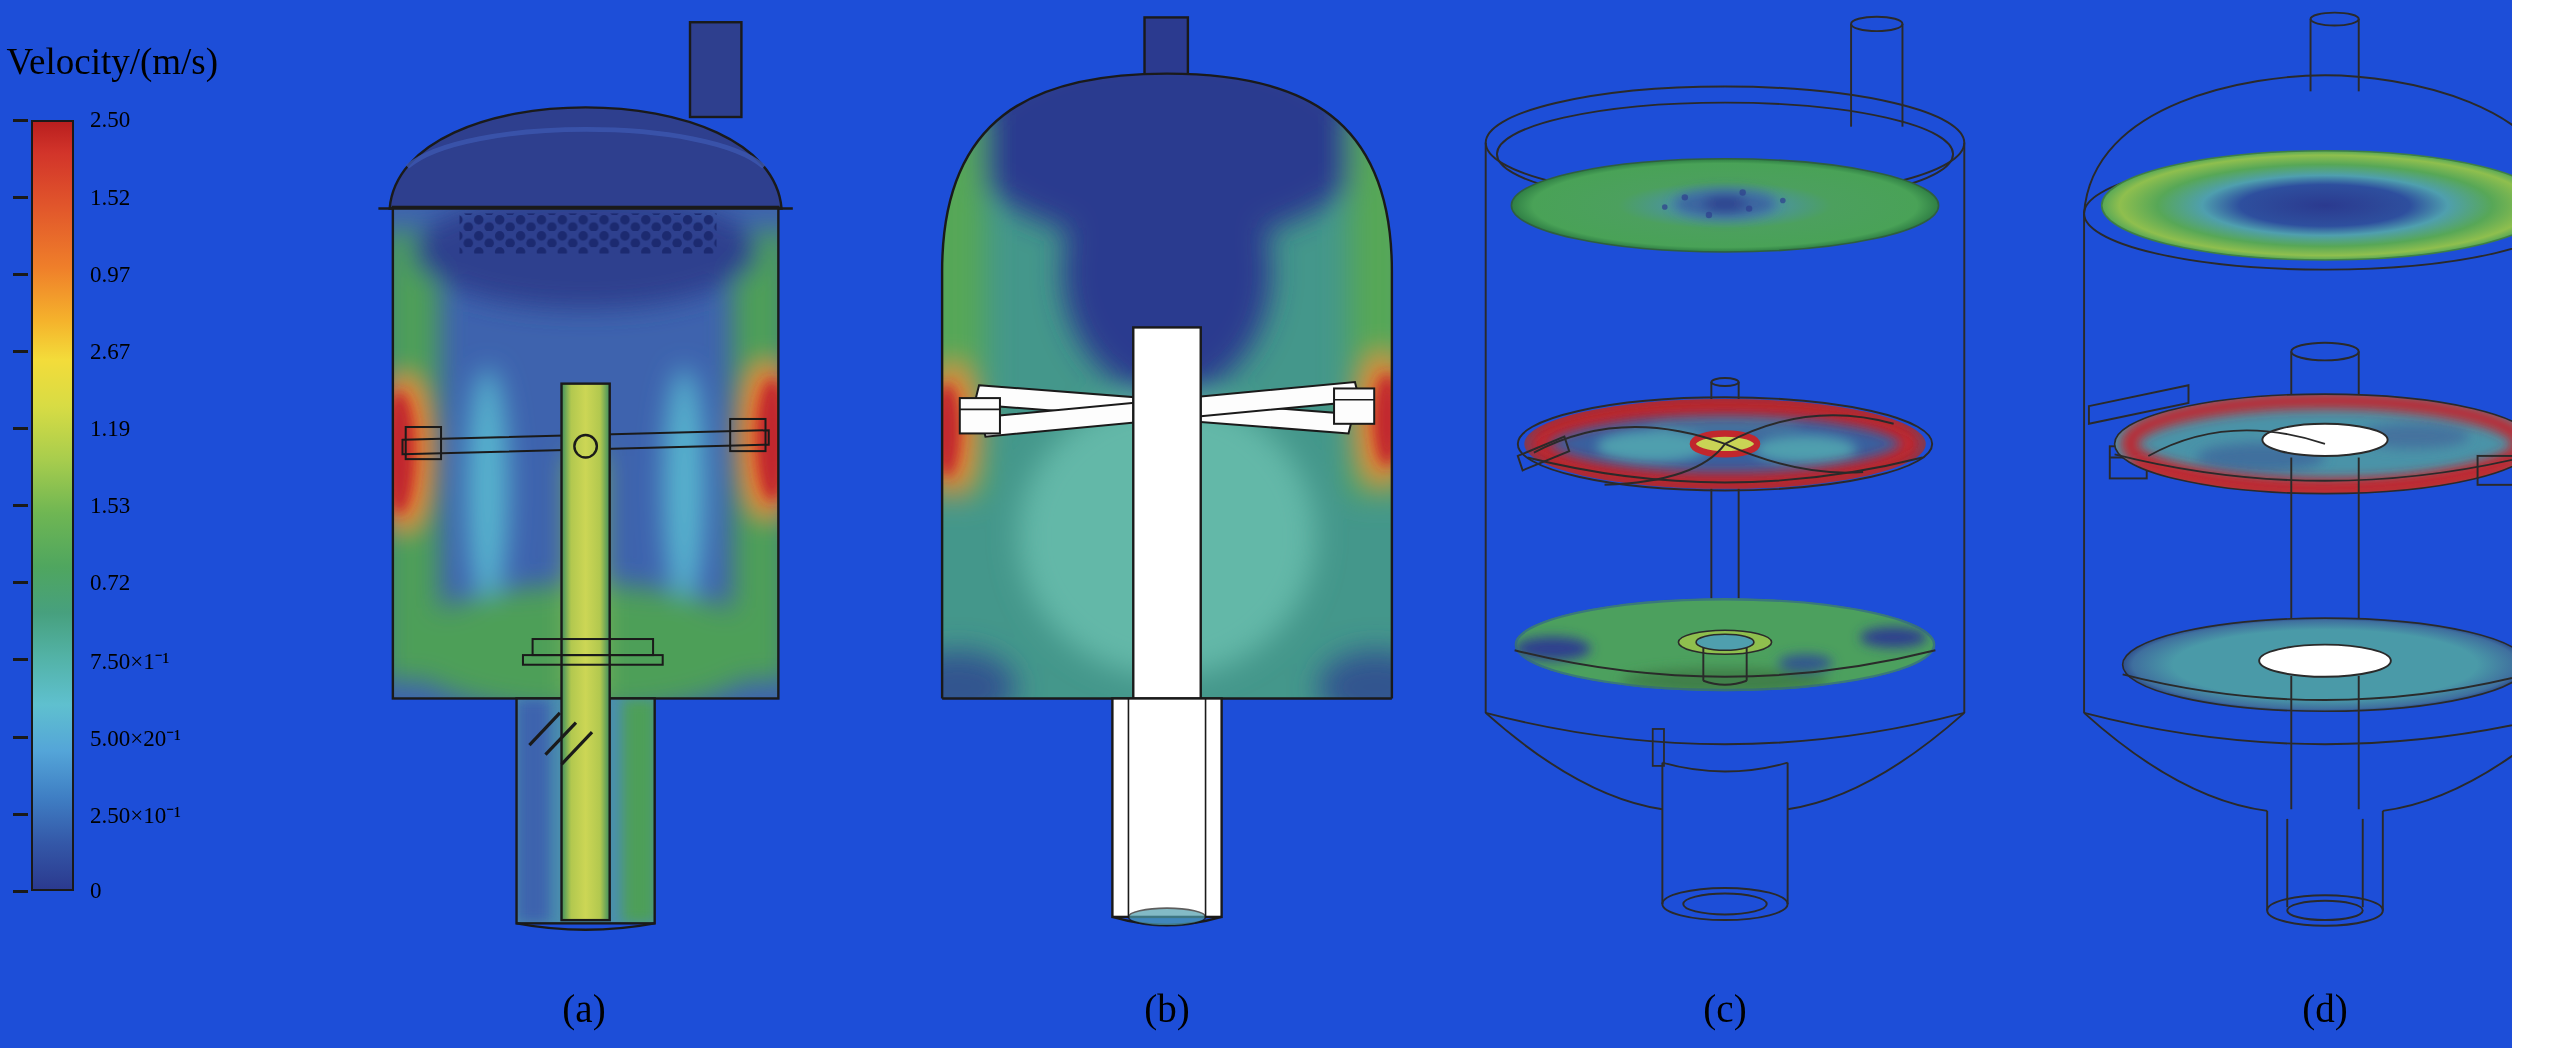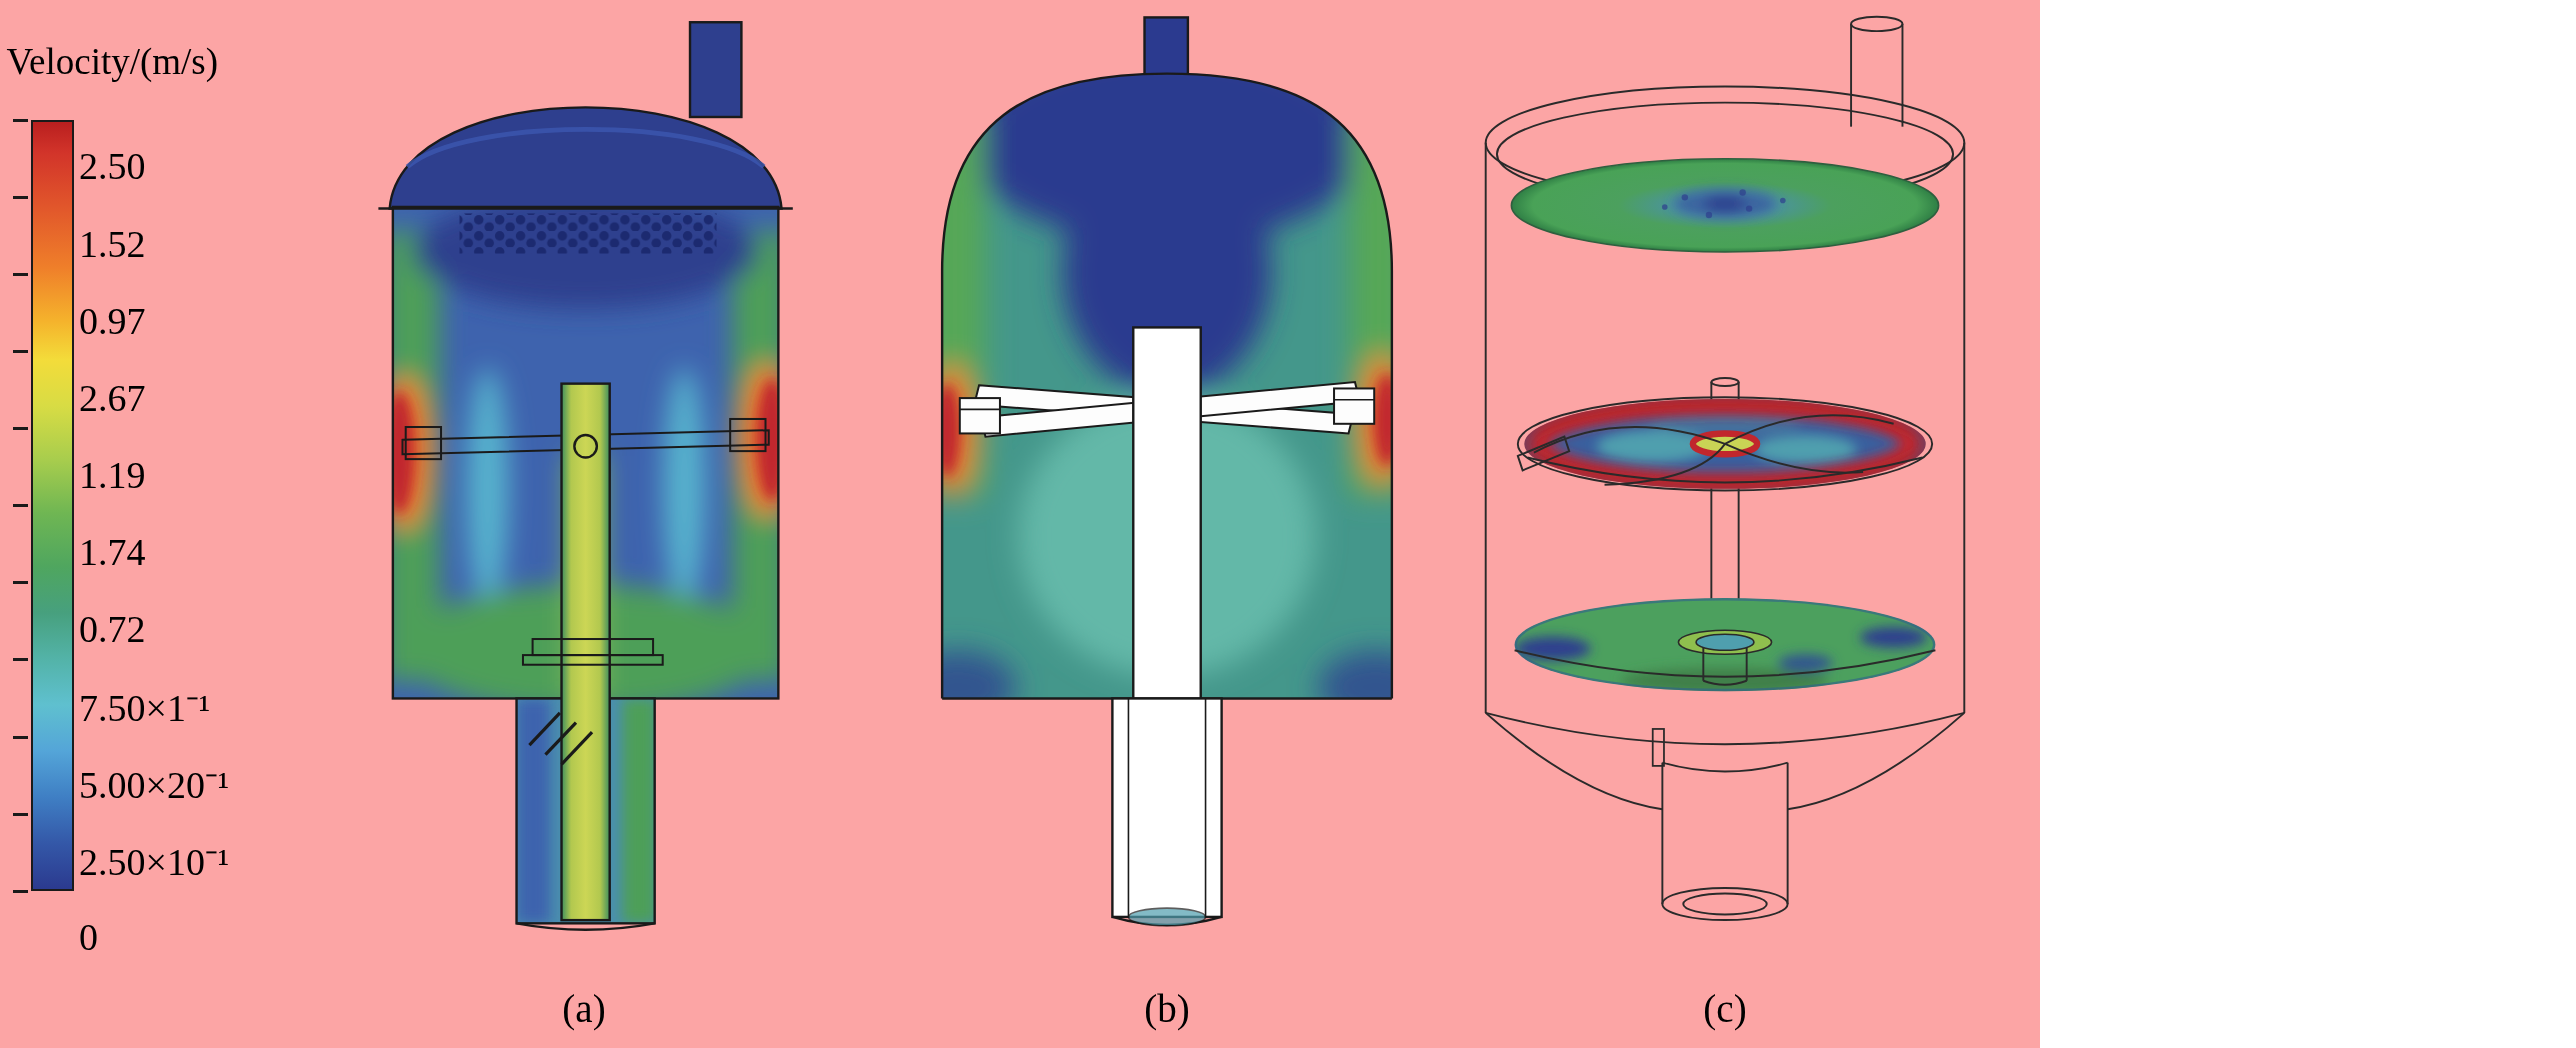--- a/index.html
+++ b/index.html
@@ -1,19 +1,19 @@
 <!DOCTYPE html>
 <html style="font-size:13px"><head>
 <meta charset="utf-8">
 <style>
   html,body{margin:0;padding:0;background:#ffffff;}
   .page{
     position:relative;
-    width:2040px;height:1049px;
-    background:#fca5a5;
+    width:2512px;height:1049px;
+    background:#1d4ed8;
     font-family:"Liberation Serif", serif;
     color:#000;
     overflow:hidden;
   }
   
   .legend-title{
     position:absolute;left:6.4px;top:42px;
     font-size:37px;line-height:1.1;white-space:nowrap;
   }
   .colorbar{
@@ -22,22 +22,22 @@
     background:linear-gradient(to bottom,
       #b91f1f 0%, #d2342a 4%, #e1562b 11%, #ef7f2a 19%, #f5b32c 26%,
       #f3dc3a 31%, #d8dc44 37%, #a8cd4d 44%, #6fb653 51%, #4fa65f 58%,
       #47a07e 64%, #53b3a8 70%, #5fc0cf 76%, #54a5d8 82%, #3f7fc4 88%,
       #3458a8 94%, #2b3a8f 100%);
   }
   .tick-mark{
     position:absolute;left:13px;width:14.5px;height:3.2px;background:#1a1a1a;
   }
   .tick-label{
-    position:absolute;left:79px;transform:translateY(-50%);
-    font-size:38px;white-space:nowrap;margin-top:46px;
+    position:absolute;left:90px;transform:translateY(-50%);
+    font-size:23px;white-space:nowrap;
   }
   
   .panel-svg{position:absolute;top:6.4px;}
   .panel-label{
     position:absolute;top:986px;height:51px;
     font-size:39px;text-align:center;
   }
 </style>
 </head>
 <body>
@@ -57,21 +57,21 @@
   <div class="tick-mark" style="top:658px"></div>
   <div class="tick-mark" style="top:736px"></div>
   <div class="tick-mark" style="top:813px"></div>
   <div class="tick-mark" style="top:890px"></div>
 
   <div class="tick-label" style="top:120px">2.50</div>
   <div class="tick-label" style="top:198px">1.52</div>
   <div class="tick-label" style="top:275px">0.97</div>
   <div class="tick-label" style="top:352px">2.67</div>
   <div class="tick-label" style="top:429px">1.19</div>
-  <div class="tick-label" style="top:506px">1.74</div>
+  <div class="tick-label" style="top:506px">1.53</div>
   <div class="tick-label" style="top:583px">0.72</div>
   <div class="tick-label" style="top:660px">7.50×1⁻¹</div>
   <div class="tick-label" style="top:737px">5.00×20⁻¹</div>
   <div class="tick-label" style="top:814px">2.50×10⁻¹</div>
   <div class="tick-label" style="top:891px">0</div>
 
   <svg class="panel-svg" style="left:327px" width="514" height="940" viewBox="0 0 640 1170">
     <defs>
       <clipPath id="bodyA">
           <rect x="82" y="250" width="480" height="612"></rect>

